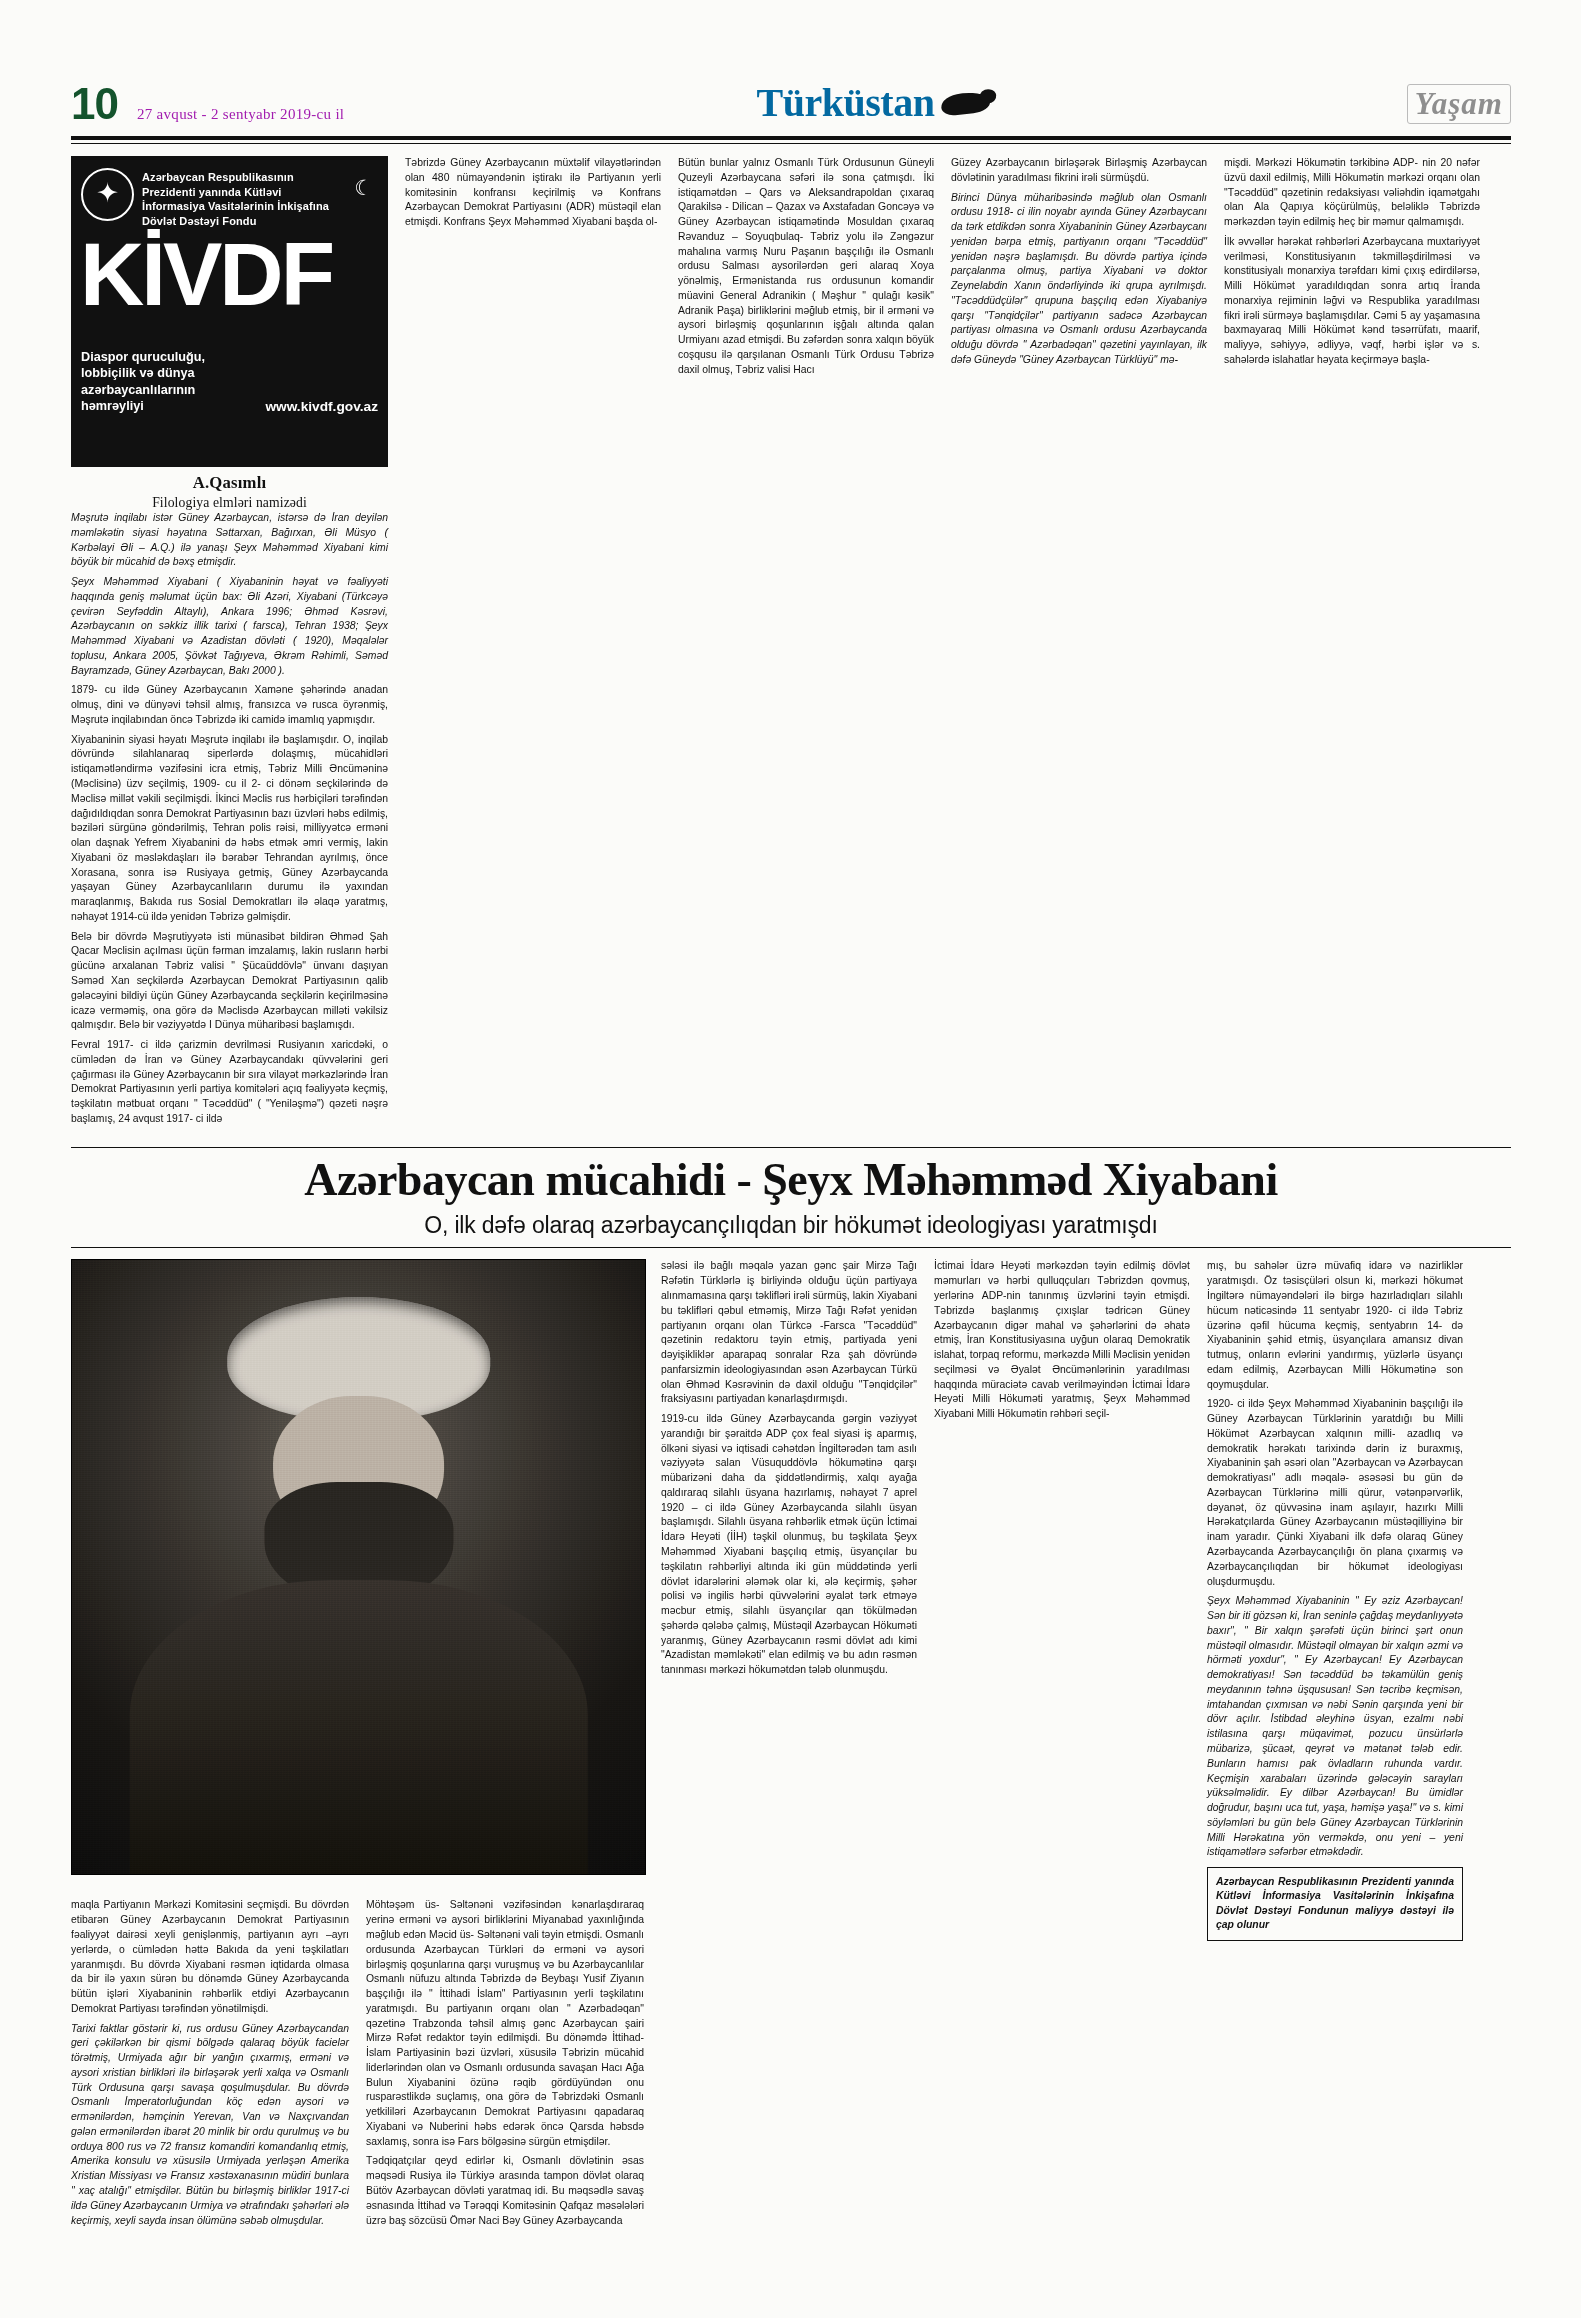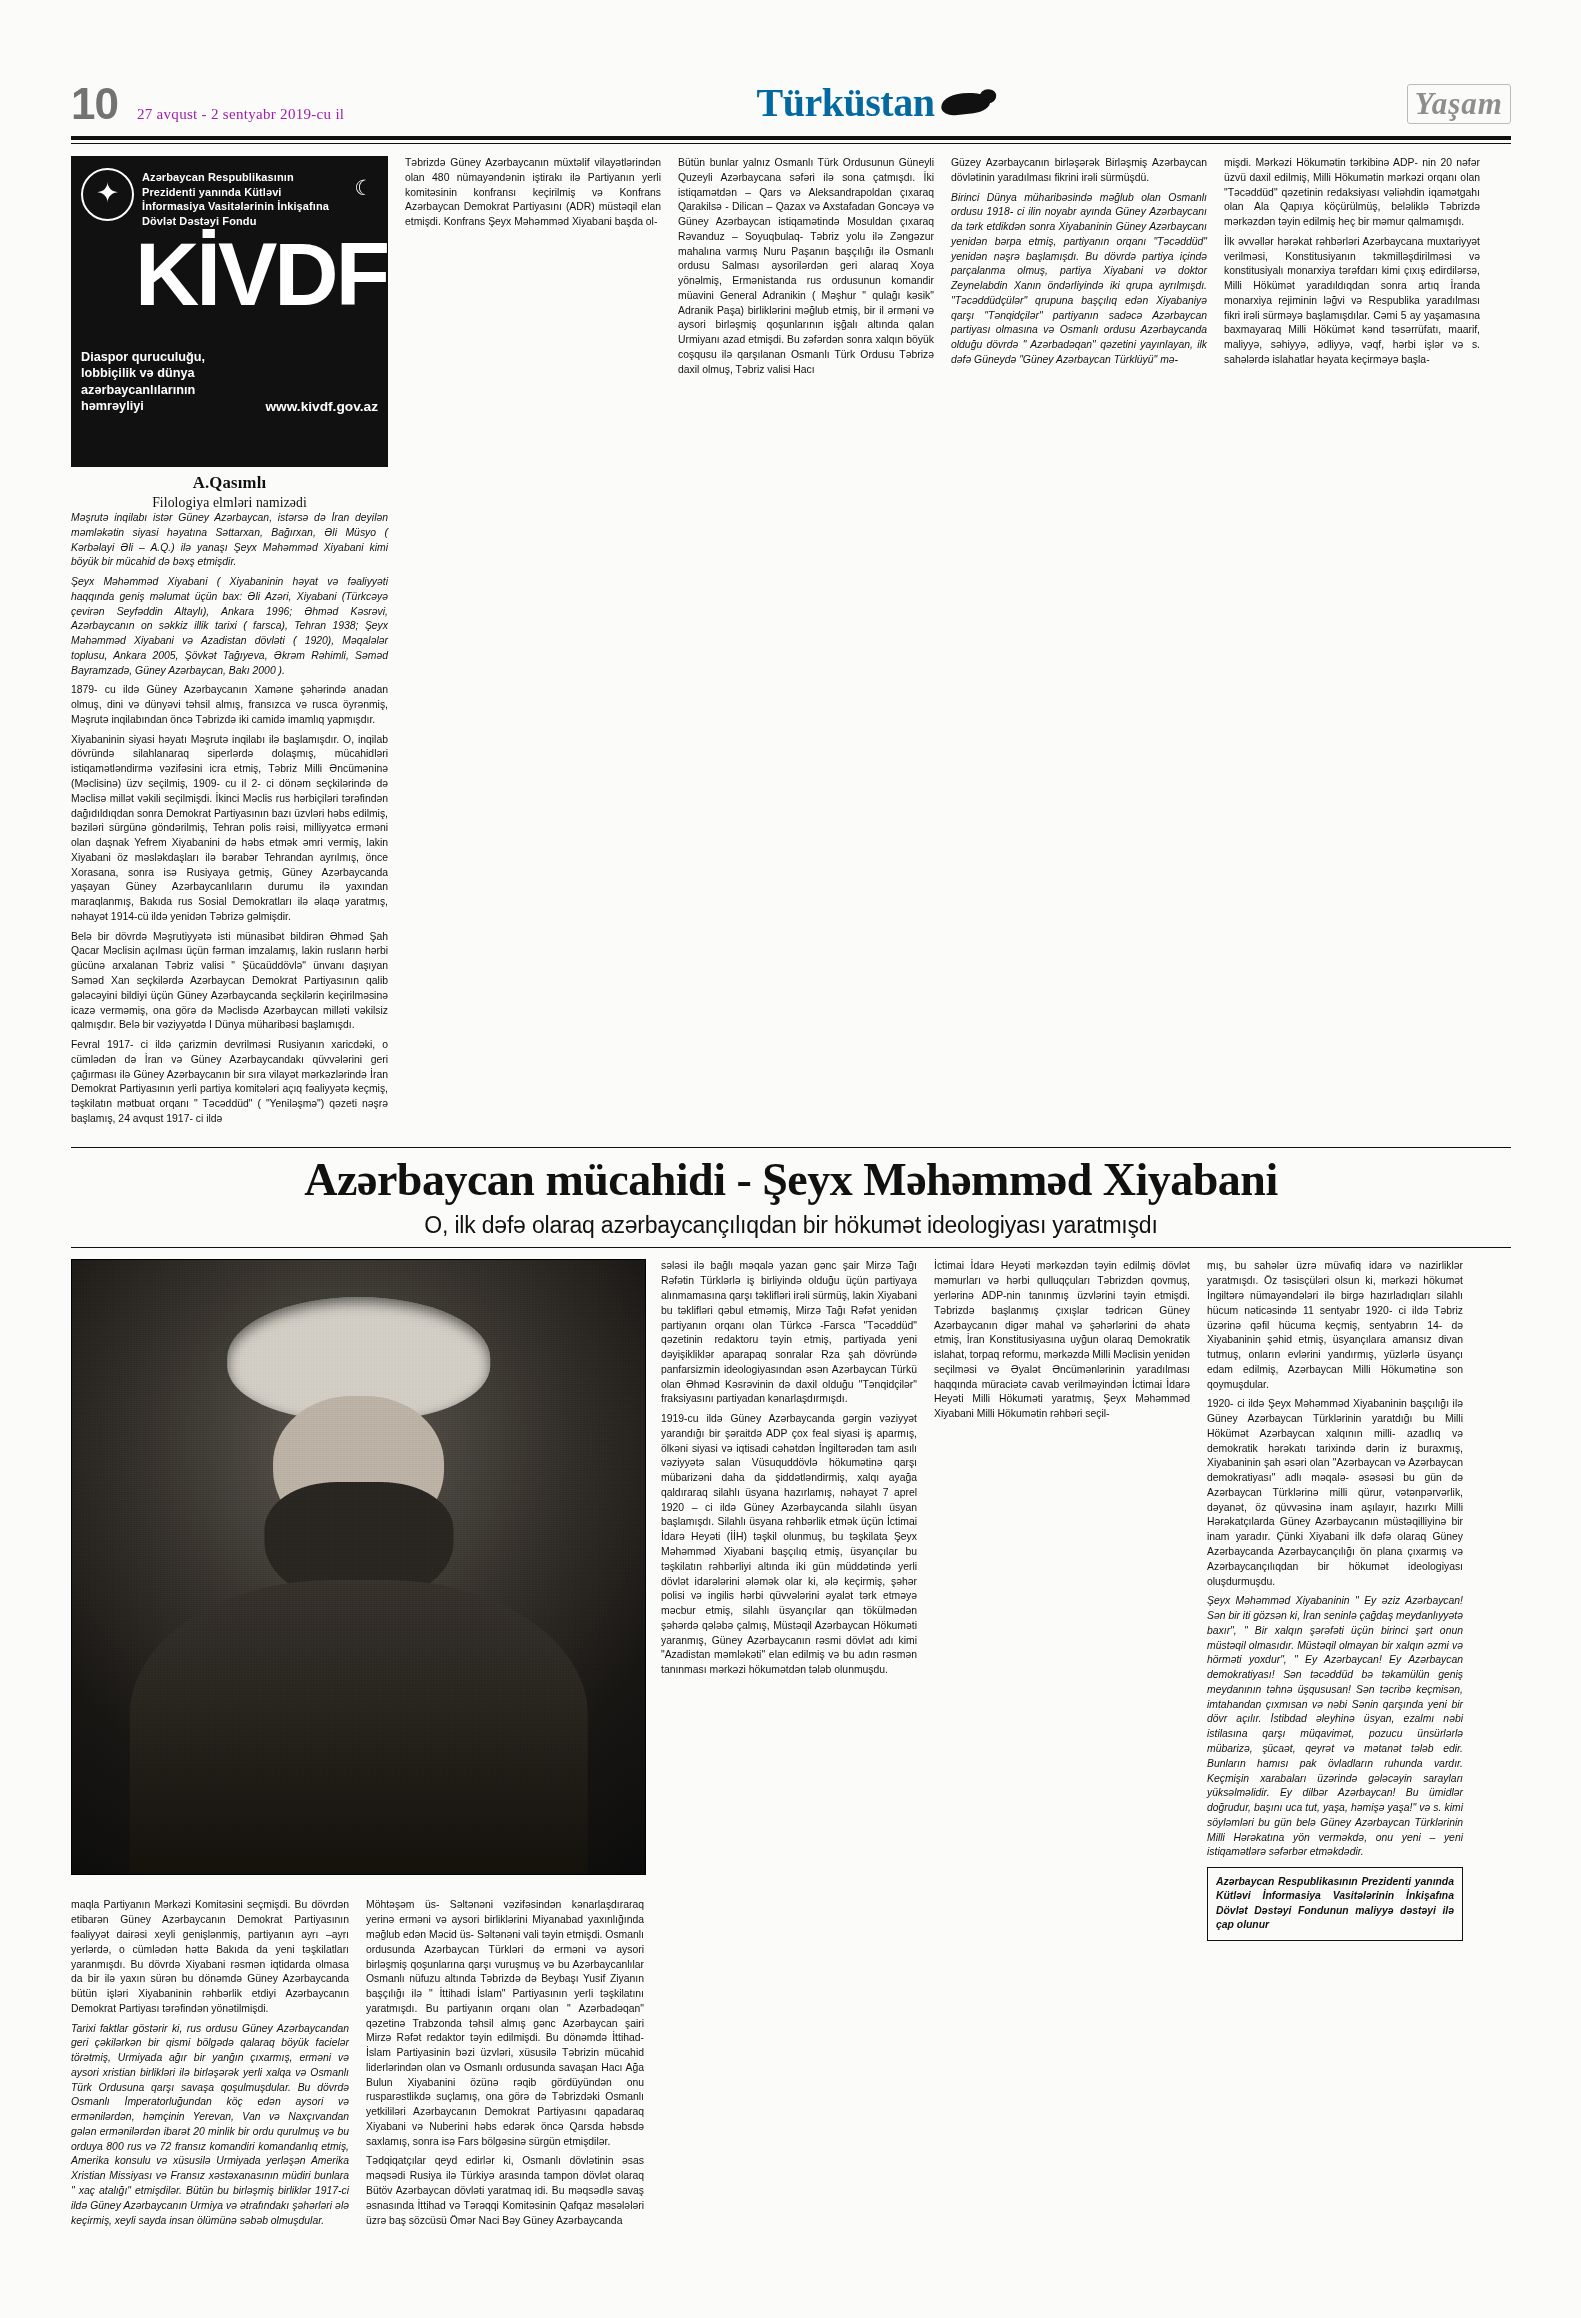--- a/index.html
+++ b/index.html
@@ -25,21 +25,21 @@
     justify-content:space-between;
     padding:76px 71px 0 71px;
     box-sizing:border-box;
   }
   .mast-left{display:flex;align-items:baseline;gap:19px;}
   .page-number{
     font-size:44px;
     font-weight:700;
     line-height:.85;
     letter-spacing:-1px;
-    color:#737373;
+    color:#14532d;
   }
   .issue-date{
     font-family:"Liberation Serif", serif;
     font-size:15px;
     color:#a21caf;
     letter-spacing:0.3px;
   }
   .mast-center{
     display:flex;
     align-items:center;
@@ -139,22 +139,22 @@
     color:#fff;
     font-size:21px;
     line-height:1;
     padding:9px 5px 0 0;
   }
   .kivdf-word{
     font-size:89px;
     font-weight:700;
     letter-spacing:-3px;
     line-height:.92;
-    text-align:right;
-    padding:3px 0 0 8px;
+    text-align:left;
+    padding:3px 15px 0 8px;
   }
   .kivdf-bottom{
     display:flex;
     align-items:flex-end;
     justify-content:space-between;
     padding:5px 9px 10px 9px;
     gap:6px;
   }
   .kivdf-sub{
     font-size:12.7px;

